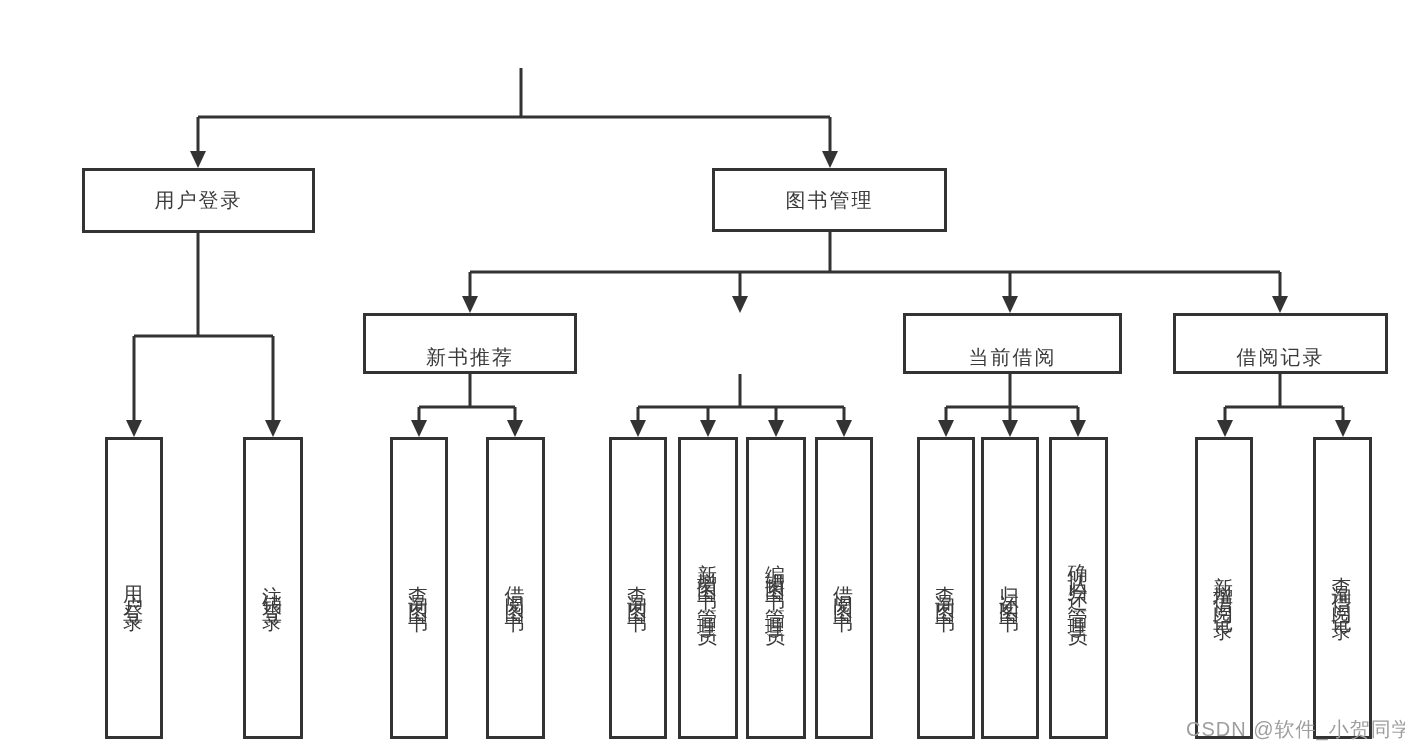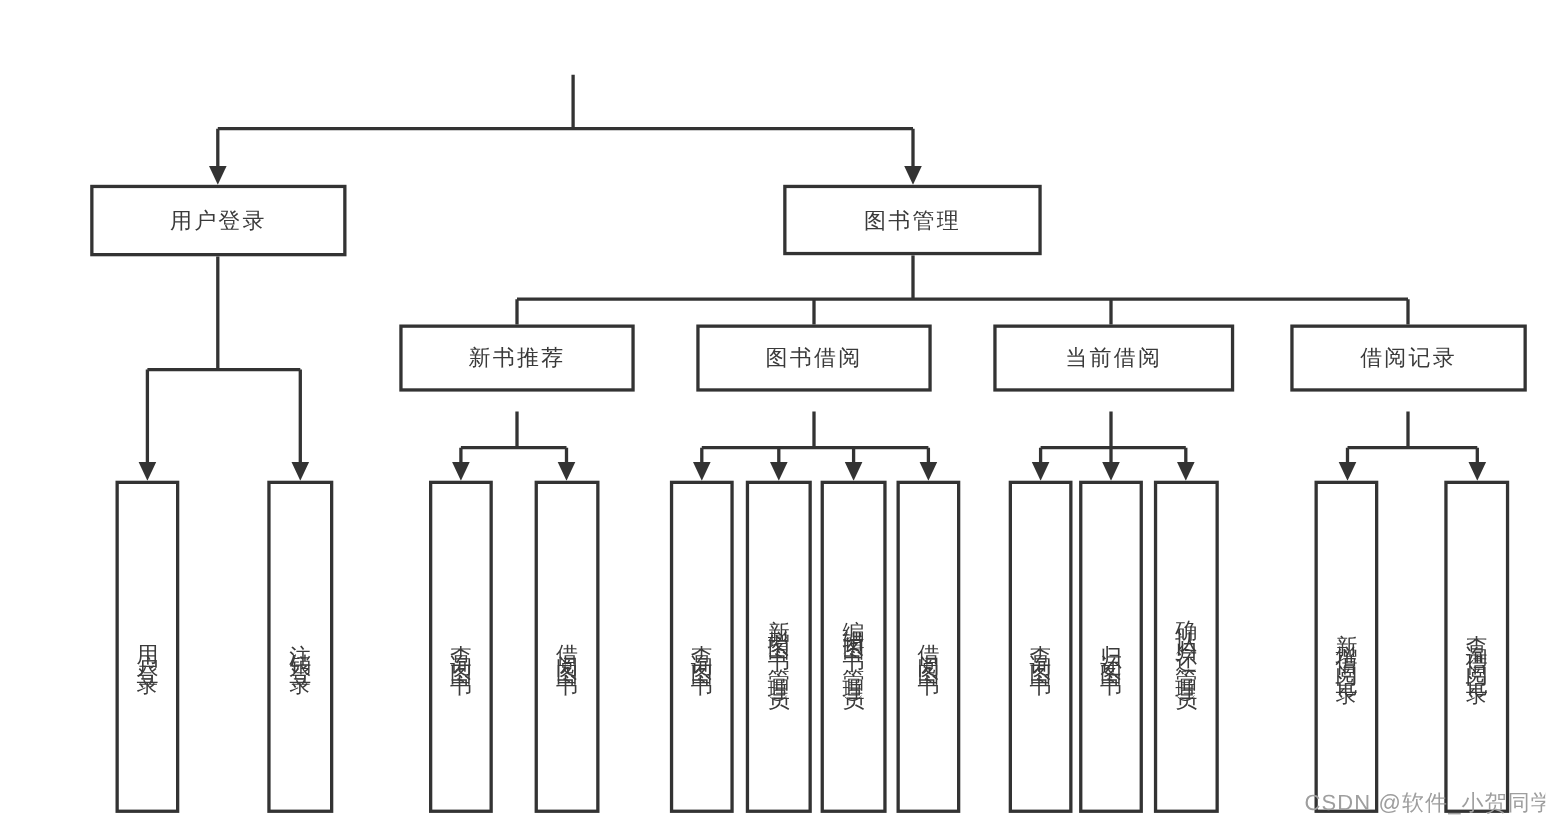--- a/index.html
+++ b/index.html
@@ -59,21 +59,21 @@
     color: var(--text);
     white-space: nowrap;
   }
 
   
   .n-root   { left: 20px;   top: 13px;  width: 1003px; height: 55px; }
   
   .n-login  { left: 82px;   top: 168px; width: 233px;  height: 65px; }
   .n-mgmt   { left: 712px;  top: 168px; width: 235px;  height: 64px; }
   
-  .lv3 { top: 295px; height: 61px; }
+  .lv3 { top: 313px; height: 61px; align-items: flex-end; }
   .n-newbook { left: 363px;  width: 214px; }
   .n-borrow  { left: 633px;  width: 214px; }
   .n-current { left: 903px;  width: 219px; }
   .n-record  { left: 1173px; width: 215px; }
   
   .leaf { top: 437px; height: 302px; width: 58px; }
   .l-a1 { left: 105px; }
   .l-a2 { left: 243px; width: 60px; }
   .l-b1 { left: 390px; }
   .l-b2 { left: 486px; width: 59px; }
@@ -157,23 +157,20 @@
   <div class="node n-login">
     <span class="label">用户登录</span>
   </div>
   <div class="node n-mgmt">
     <span class="label">图书管理</span>
   </div>
 
   <div class="node lv3 n-newbook">
     <span class="label">新书推荐</span>
   </div>
-  <div class="node lv3 n-borrow">
-    <span class="label">图书借阅</span>
-  </div>
   <div class="node lv3 n-current">
     <span class="label">当前借阅</span>
   </div>
   <div class="node lv3 n-record">
     <span class="label">借阅记录</span>
   </div>
 
   <div class="node leaf l-a1">
     <span class="vlabel">用户登录</span>
   </div>

